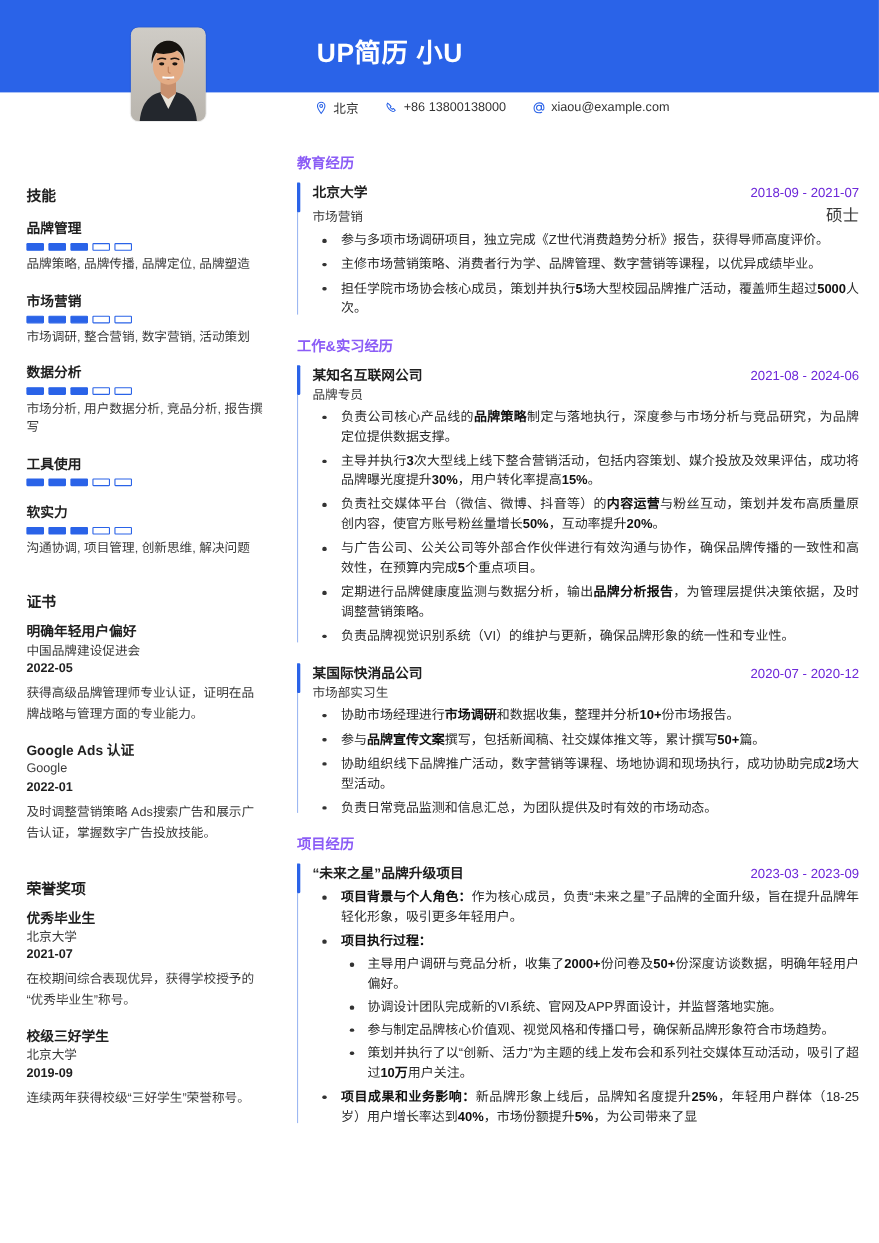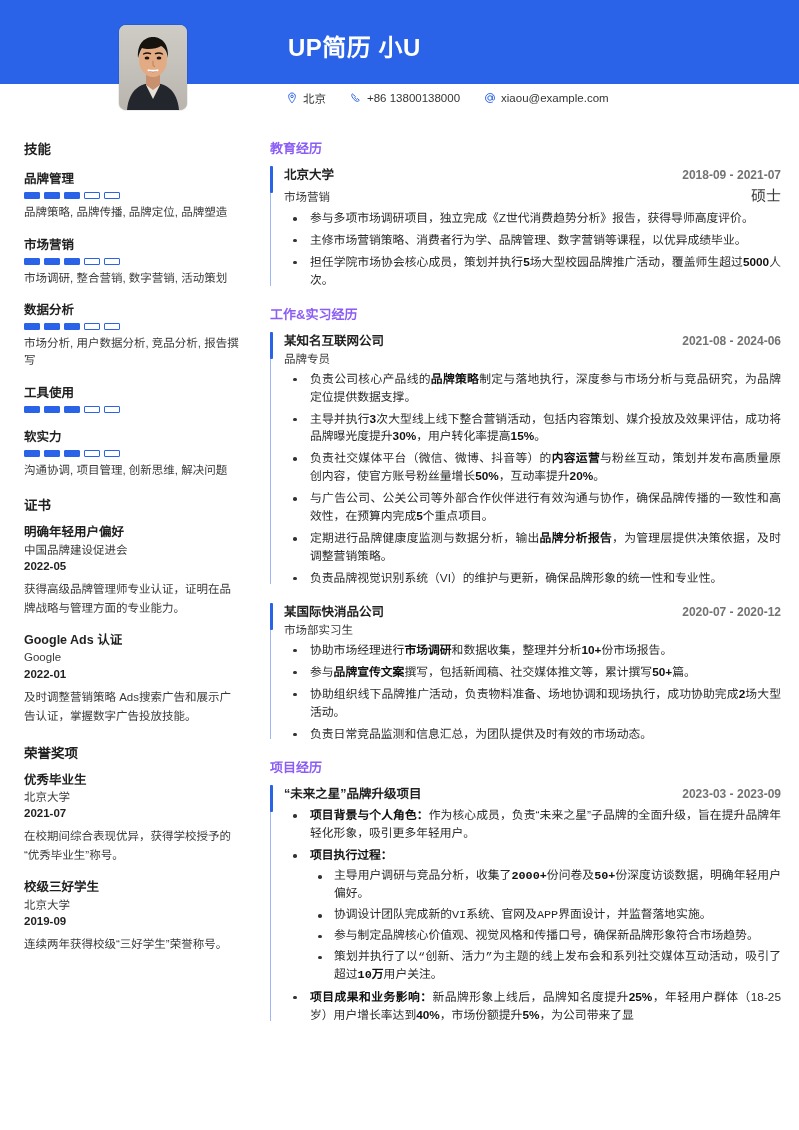--- a/index.html
+++ b/index.html
@@ -70,21 +70,21 @@
     flex: 0 0 262px;
     padding: 0 22px 0 24px;
   }
   .col-right {
     flex: 1;
     padding: 0 18px 0 8px;
     border-left: 0;
   }
 
   
-  .side-section { margin-bottom: 16px; }
+  .side-section { margin-bottom: 16px; margin-top: 29px; }
   .side-section-title {
     font-size: 13.5px;
     font-weight: 700;
     color: #1f1f1f;
     margin-bottom: 10px;
   }
   .skill { margin-bottom: 13px; }
   .skill-name {
     font-size: 12.5px;
     font-weight: 700;
@@ -151,22 +151,22 @@
     align-items: baseline;
     gap: 10px;
   }
   .entry-title {
     font-size: 12.5px;
     font-weight: 700;
     color: #1f1f1f;
   }
   .entry-date {
     font-size: 12px;
-    font-weight: 700;
-    color: #737373;
+    font-weight: 400;
+    color: #6d28d9;
     white-space: nowrap;
   }
   .entry-sub {
     display: flex;
     justify-content: space-between;
     align-items: baseline;
     gap: 10px;
     margin-top: 1px;
   }
   .entry-role { font-size: 11.5px; color: #3a3a3a; }
@@ -189,21 +189,20 @@
     content: "";
     position: absolute;
     left: 9px; top: 7px;
     width: 3.5px; height: 3.5px;
     border-radius: 50%;
     background: #333;
   }
   ul.sub-bullets {
     list-style: none;
     margin-top: 3px;
-    font-family: Liberation Mono, monospace;
   }
   ul.sub-bullets > li {
     position: relative;
     padding-left: 24px;
     font-size: 11.8px;
     line-height: 1.52;
     color: #2b2b2b;
     margin-bottom: 3px;
     text-align: justify;
   }
@@ -437,21 +436,21 @@
             <div class="entry-head">
               <div class="entry-title">某国际快消品公司</div>
               <div class="entry-date">2020-07 - 2020-12</div>
             </div>
             <div class="entry-sub">
               <div class="entry-role">市场部实习生</div>
             </div>
             <ul class="bullets">
               <li><span>协助市场经理进行</span><span class="b">市场调研</span><span>和数据收集，整理并分析</span><span class="b">10+</span><span>份市场报告。</span></li>
               <li><span>参与</span><span class="b">品牌宣传文案</span><span>撰写，包括新闻稿、社交媒体推文等，累计撰写</span><span class="b">50+</span><span>篇。</span></li>
-              <li><span>协助组织线下品牌推广活动，负责物料准备、场地协调和现场执行，成功协助完成</span><span class="b">2</span><span>场大型活动。</span></li>
+              <li><span>协助组织线下品牌推广活动，数字营销等课程、场地协调和现场执行，成功协助完成</span><span class="b">2</span><span>场大型活动。</span></li>
               <li><span>负责日常竞品监测和信息汇总，为团队提供及时有效的市场动态。</span></li>
             </ul>
           </div>
         </div>
     </section>
 
     <section class="main-section">
       <div class="main-section-title">项目经历</div>
       <div id="projects-host">
           <div class="entry">

